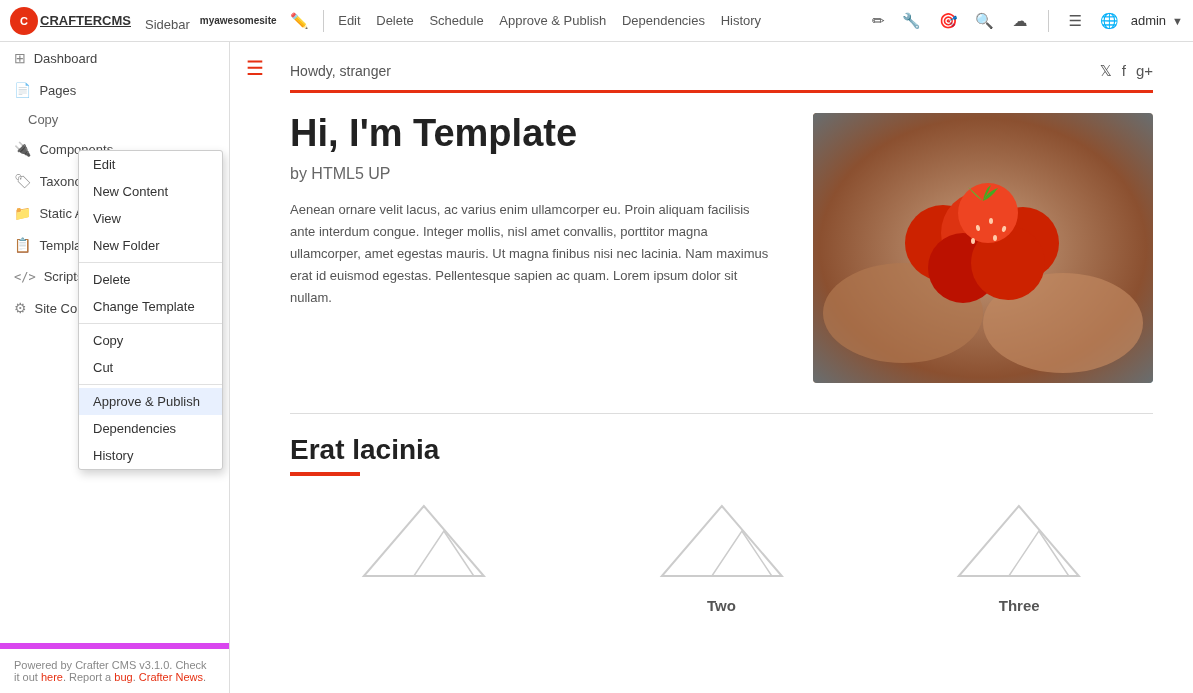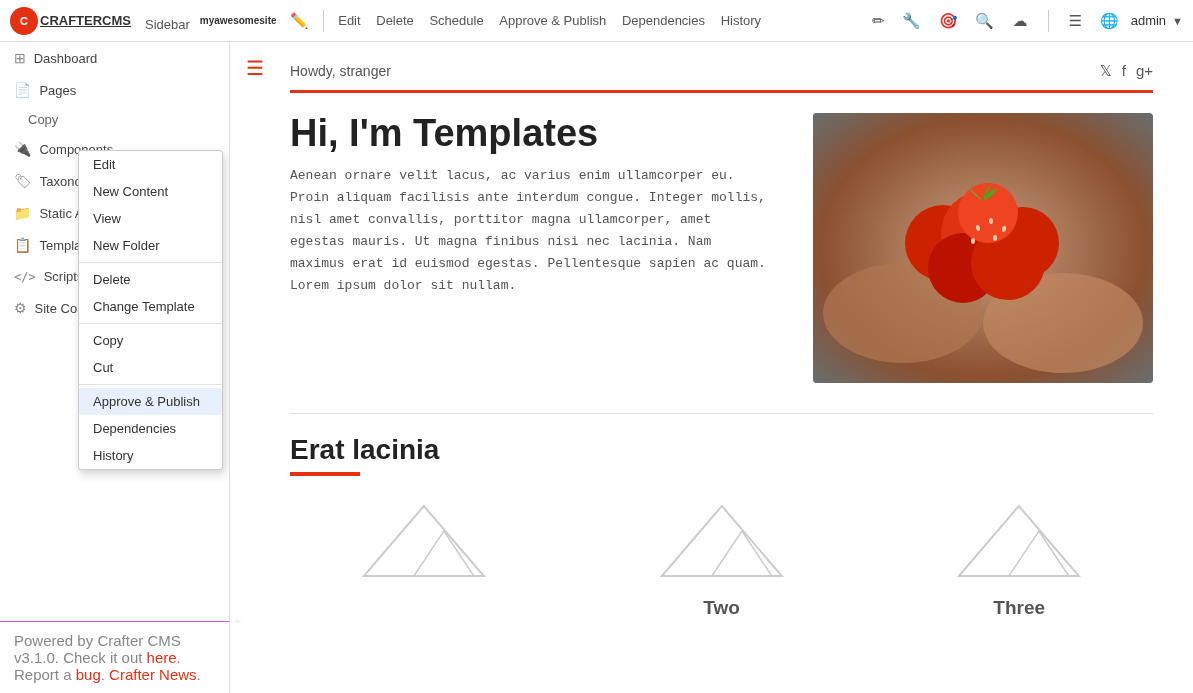--- a/index.html
+++ b/index.html
@@ -39,22 +39,22 @@
     .sidebar-item {
       display: flex; align-items: center;
       padding: 8px 14px; cursor: pointer; color: #444; font-size: 13px;
     }
     .sidebar-item .icon { margin-right: 8px; font-size: 14px; color: #888; }
     .sidebar-item-label { font-size: 13px; }
     .sidebar-home { padding: 6px 14px 6px 28px; color: #666; font-size: 13px; cursor: pointer; }
     .sidebar-footer {
       margin-top: auto;
       padding: 10px 14px;
-      font-size: 15px; color: #888;
-      border-top: 1px solid #d946ef;
+      font-size: 11px; color: #888;
+      border-top: 6px solid #d946ef;
     }
     .sidebar-footer a { color: #e63012; text-decoration: none; }
 
     
     #context-menu {
       position: absolute;
       left: 78px; top: 108px;
       background: #fff;
       border: 1px solid #ccc;
       border-radius: 3px;
@@ -84,30 +84,30 @@
       border-bottom: 3px solid #e63012;
       margin-bottom: 20px;
     }
     .howdy { font-size: 14px; color: #555; }
     .social-icons { display: flex; gap: 10px; }
     .social-icon { color: #555; font-size: 15px; text-decoration: none; }
     .main-body { display: flex; gap: 40px; margin-bottom: 30px; }
     .main-text { flex: 1; }
     .main-title { font-size: 38px; font-weight: bold; color: #222; line-height: 1.1; margin-bottom: 10px; }
     .main-subtitle { font-size: 16px; color: #666; margin-bottom: 16px; }
-    .main-para { font-size: 13px; color: #555; line-height: 1.7; font-family: Liberation Mono, monospace; }
+    .main-para { font-size: 13px; color: #555; line-height: 1.7; }
     .main-image { width: 340px; min-width: 340px; height: 270px; background: linear-gradient(135deg, #8B4513 0%, #c0785a 30%, #e9c4a0 60%, #6a8fa0 100%); border-radius: 4px; overflow: hidden; position: relative; }
 
     .divider-line { border: none; border-top: 1px solid #ddd; margin: 20px 0; }
     .section-title { font-size: 28px; font-weight: bold; color: #222; margin-bottom: 6px; }
     .section-underline { width: 70px; height: 4px; background: #e63012; margin-bottom: 20px; }
     .cards-row { display: flex; gap: 30px; }
     .card { flex: 1; text-align: center; }
     .card-mountain { width: 100%; height: 90px; }
-    .card-label { font-size: 19px; color: #555; font-weight: bold; margin-top: 8px; }
+    .card-label { font-size: 15px; color: #555; font-weight: bold; margin-top: 8px; }
   </style>
 </head>
 <body>
 
 <div id="topbar">
   <div class="logo">
     <div class="logo-circle">C</div>
     <span class="logo-text">CRAFTERCMS</span>
   </div>
   <span class="sidebar-label">Sidebar</span>
@@ -203,21 +203,22 @@
       <div class="content-header">
         <span class="howdy">Howdy, stranger</span>
         <div class="social-icons">
           <a href="#" class="social-icon">𝕏</a>
           <a href="#" class="social-icon">f</a>
           <a href="#" class="social-icon">g+</a>
         </div>
       </div>
       <div class="main-body">
         <div class="main-text">
-          <h1 class="main-title">Hi, I'm Templates</h1>
+          <h1 class="main-title">Hi, I'm Template</h1>
+          <p class="main-subtitle">by HTML5 UP</p>
           <p class="main-para">Aenean ornare velit lacus, ac varius enim ullamcorper eu. Proin aliquam facilisis ante interdum congue. Integer mollis, nisl amet convallis, porttitor magna ullamcorper, amet egestas mauris. Ut magna finibus nisi nec lacinia. Nam maximus erat id euismod egestas. Pellentesque sapien ac quam. Lorem ipsum dolor sit nullam.</p>
         </div>
         <div class="main-image">
           <svg width="340" height="270" viewBox="0 0 340 270" xmlns="http://www.w3.org/2000/svg">
             <defs>
               <radialGradient id="bg" cx="50%" cy="50%" r="80%">
                 <stop offset="0%" stop-color="#c8a080"></stop>
                 <stop offset="60%" stop-color="#8B5030"></stop>
                 <stop offset="100%" stop-color="#5a7a8a"></stop>
               </radialGradient>

